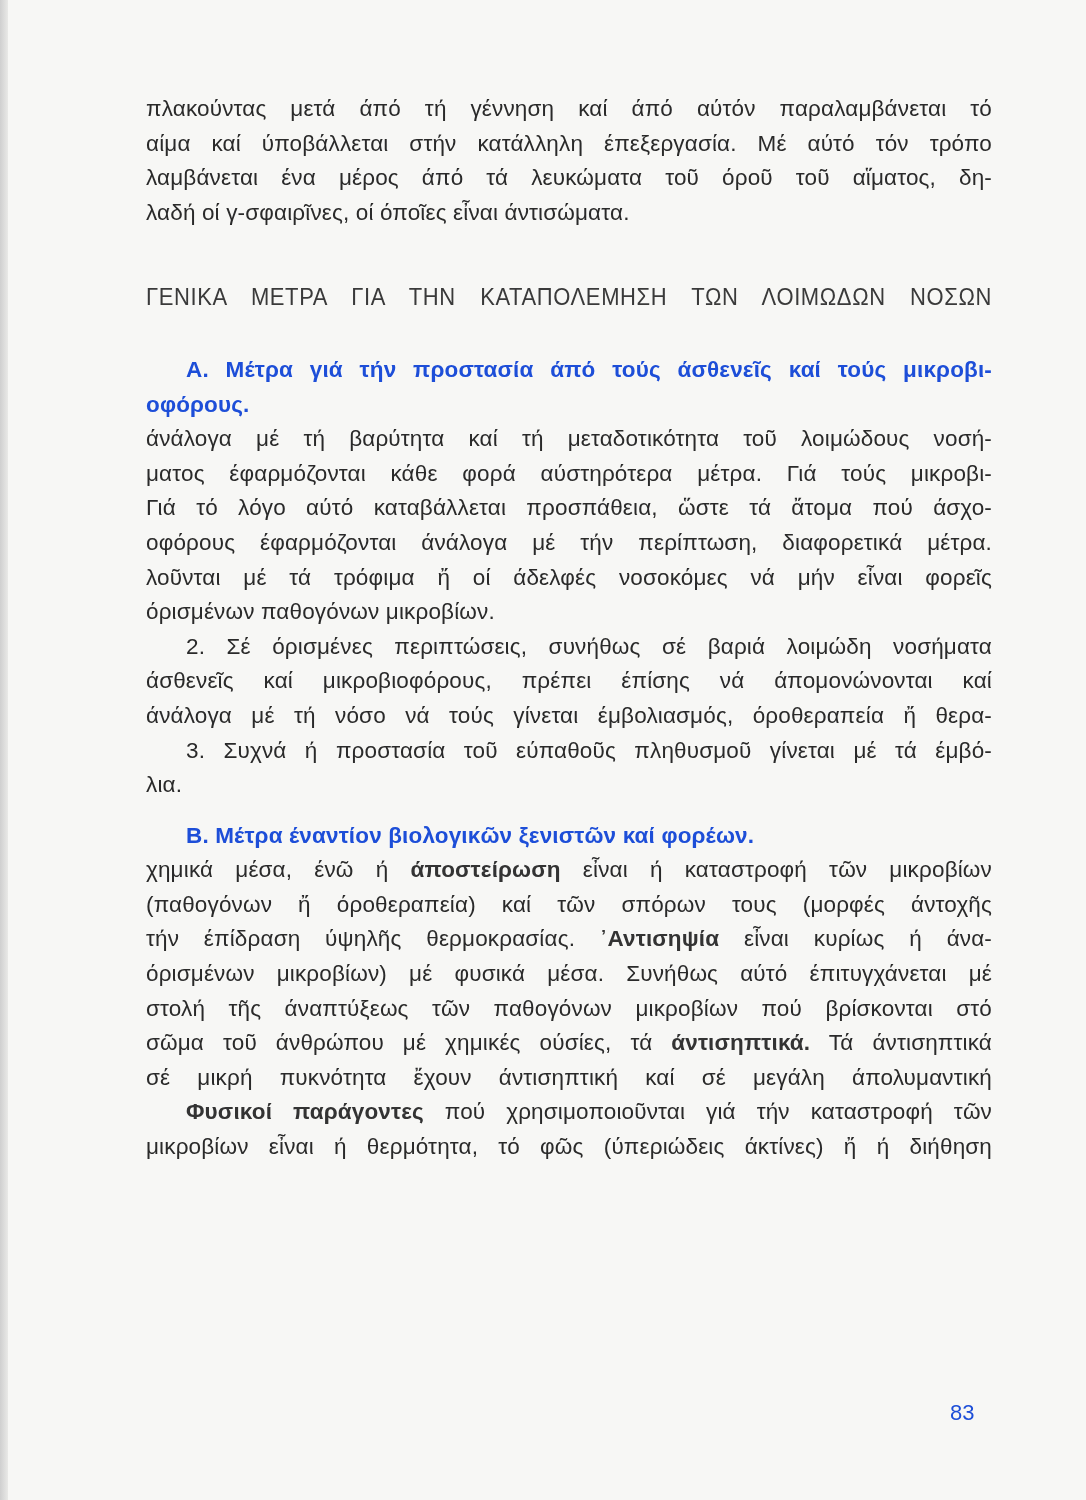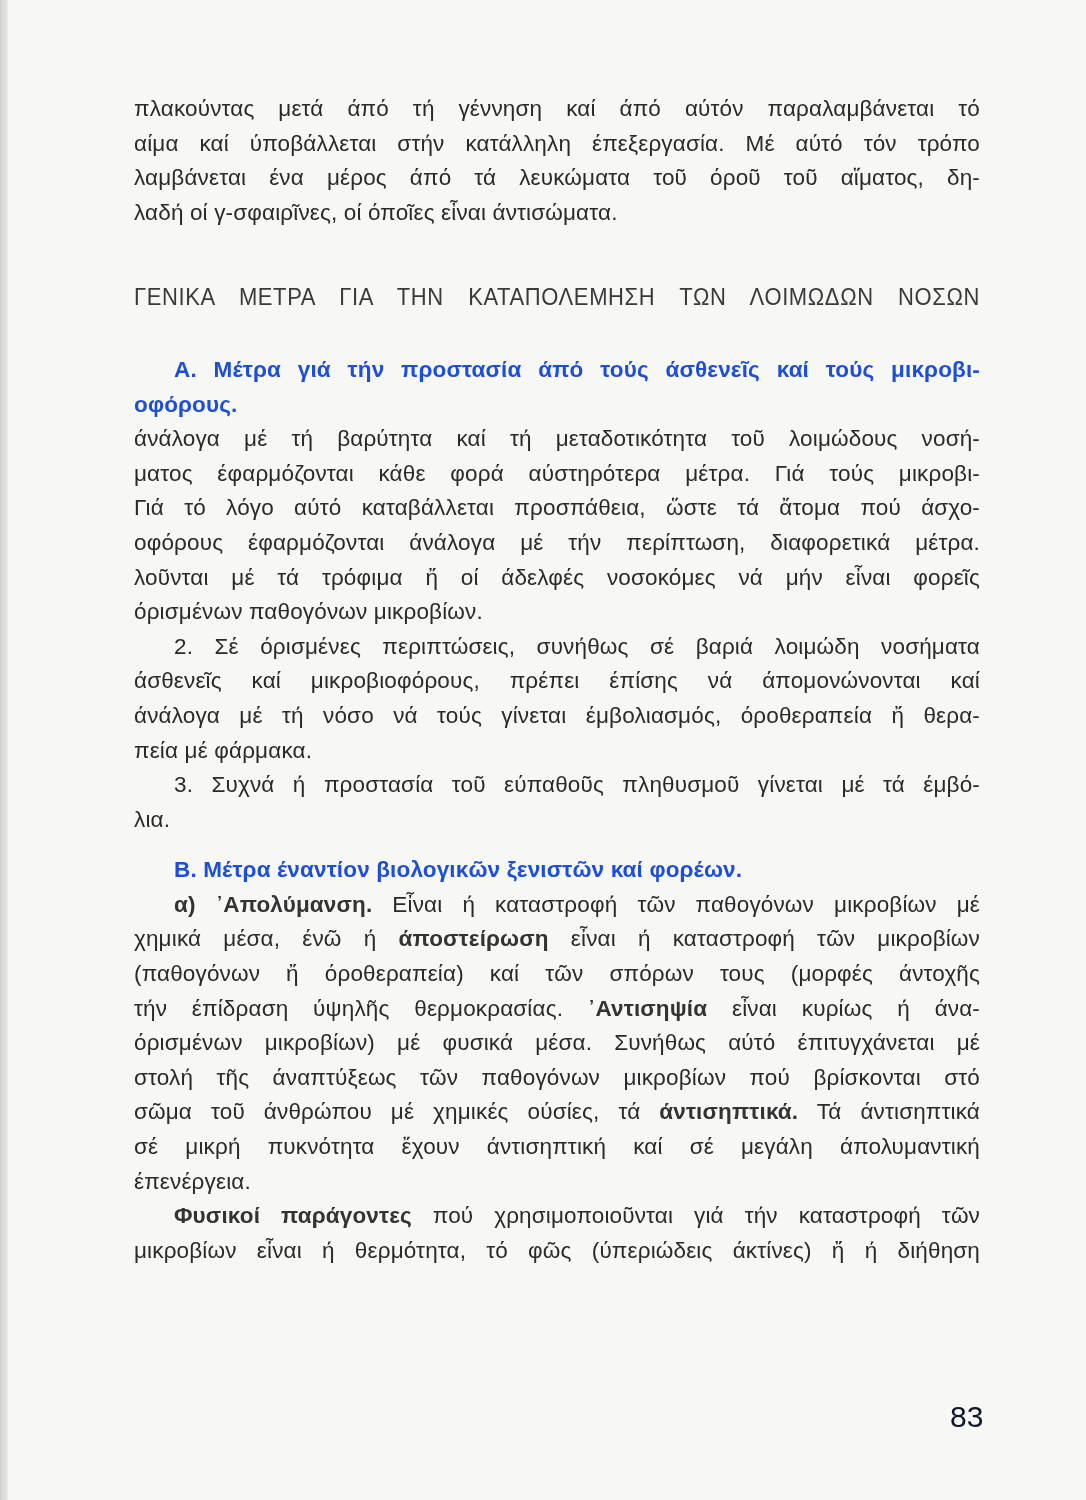--- a/index.html
+++ b/index.html
@@ -16,21 +16,21 @@
       color: #2a2a2a;
     }
     .left-edge {
       position: absolute;
       left: 0; top: 0;
       width: 8px; height: 1500px;
       background: linear-gradient(to right, #cfcfcf, #e9e9e7);
     }
     .page {
       position: absolute;
-      left: 134px;
+      left: 146px;
       top: 92px;
       width: 846px;
     }
     .line {
       font-size: 22.5px;
       line-height: 34.6px;
       height: 34.6px;
       white-space: nowrap;
       letter-spacing: 0.15px;
     }
@@ -54,22 +54,22 @@
       color: #1d4ed8;
     }
     b.term {
       font-weight: bold;
       color: #333;
     }
     .page-number {
       position: absolute;
       left: 950px;
       top: 1400px;
-      font-size: 30px;
-      color: #0f172a;
+      font-size: 22px;
+      color: #1d4ed8;
     }
   </style>
 </head>
 <body>
 
 <div class="left-edge"></div>
 
 <div class="page">
 
   <div>
@@ -93,43 +93,40 @@
       <div class="line justify">Γιά τό λόγο αύτό καταβάλλεται προσπάθεια, ὥστε τά ἄτομα πού άσχο-</div>
       <div class="line justify">οφόρους έφαρμόζονται άνάλογα μέ τήν περίπτωση, διαφορετικά μέτρα.</div>
       <div class="line justify">λοῦνται μέ τά τρόφιμα ἤ οί άδελφές νοσοκόμες νά μήν εἶναι φορεῖς</div>
       <div class="line">όρισμένων παθογόνων μικροβίων.</div>
     </div>
 
     <div>
       <div class="line justify indent">2. Σέ όρισμένες περιπτώσεις, συνήθως σέ βαριά λοιμώδη νοσήματα</div>
       <div class="line justify">άσθενεῖς καί μικροβιοφόρους, πρέπει έπίσης νά άπομονώνονται καί</div>
       <div class="line justify">άνάλογα μέ τή νόσο νά τούς γίνεται έμβολιασμός, όροθεραπεία ἤ θερα-</div>
-      <div class="line">πεία μέ φάρμακα.</div>
     </div>
 
     <div>
       <div class="line justify indent">3. Συχνά ή προστασία τοῦ εύπαθοῦς πληθυσμοῦ γίνεται μέ τά έμβό-</div>
       <div class="line">λια.</div>
     </div>
   </div>
 
   <div style="height:16px;"></div>
   <div>
     <div class="line subhead indent">Β. Μέτρα έναντίον βιολογικῶν ξενιστῶν καί φορέων.</div>
 
     <div>
-      <div class="line justify indent"><b class="term">α) ᾿Απολύμανση.</b><span> Εἶναι ή καταστροφή τῶν παθογόνων μικροβίων μέ</span></div>
       <div class="line justify"><span>χημικά μέσα, ένῶ ή </span><b class="term">άποστείρωση</b><span> εἶναι ή καταστροφή τῶν μικροβίων</span></div>
       <div class="line justify">(παθογόνων ἤ όροθεραπεία) καί τῶν σπόρων τους (μορφές άντοχῆς</div>
       <div class="line justify"><span>τήν έπίδραση ύψηλῆς θερμοκρασίας. </span><b class="term">᾿Αντισηψία</b><span> εἶναι κυρίως ή άνα-</span></div>
       <div class="line justify">όρισμένων μικροβίων) μέ φυσικά μέσα. Συνήθως αύτό έπιτυγχάνεται μέ</div>
       <div class="line justify">στολή τῆς άναπτύξεως τῶν παθογόνων μικροβίων πού βρίσκονται στό</div>
       <div class="line justify"><span>σῶμα τοῦ άνθρώπου μέ χημικές ούσίες, τά </span><b class="term">άντισηπτικά.</b><span> Τά άντισηπτικά</span></div>
       <div class="line justify">σέ μικρή πυκνότητα ἔχουν άντισηπτική καί σέ μεγάλη άπολυμαντική</div>
-      <div class="line">έπενέργεια.</div>
     </div>
 
     <div>
       <div class="line justify indent"><b class="term">Φυσικοί παράγοντες</b><span> πού χρησιμοποιοῦνται γιά τήν καταστροφή τῶν</span></div>
       <div class="line justify">μικροβίων εἶναι ή θερμότητα, τό φῶς (ύπεριώδεις άκτίνες) ἤ ή διήθηση</div>
     </div>
   </div>
 </div>
 
 <div class="page-number">83</div>

